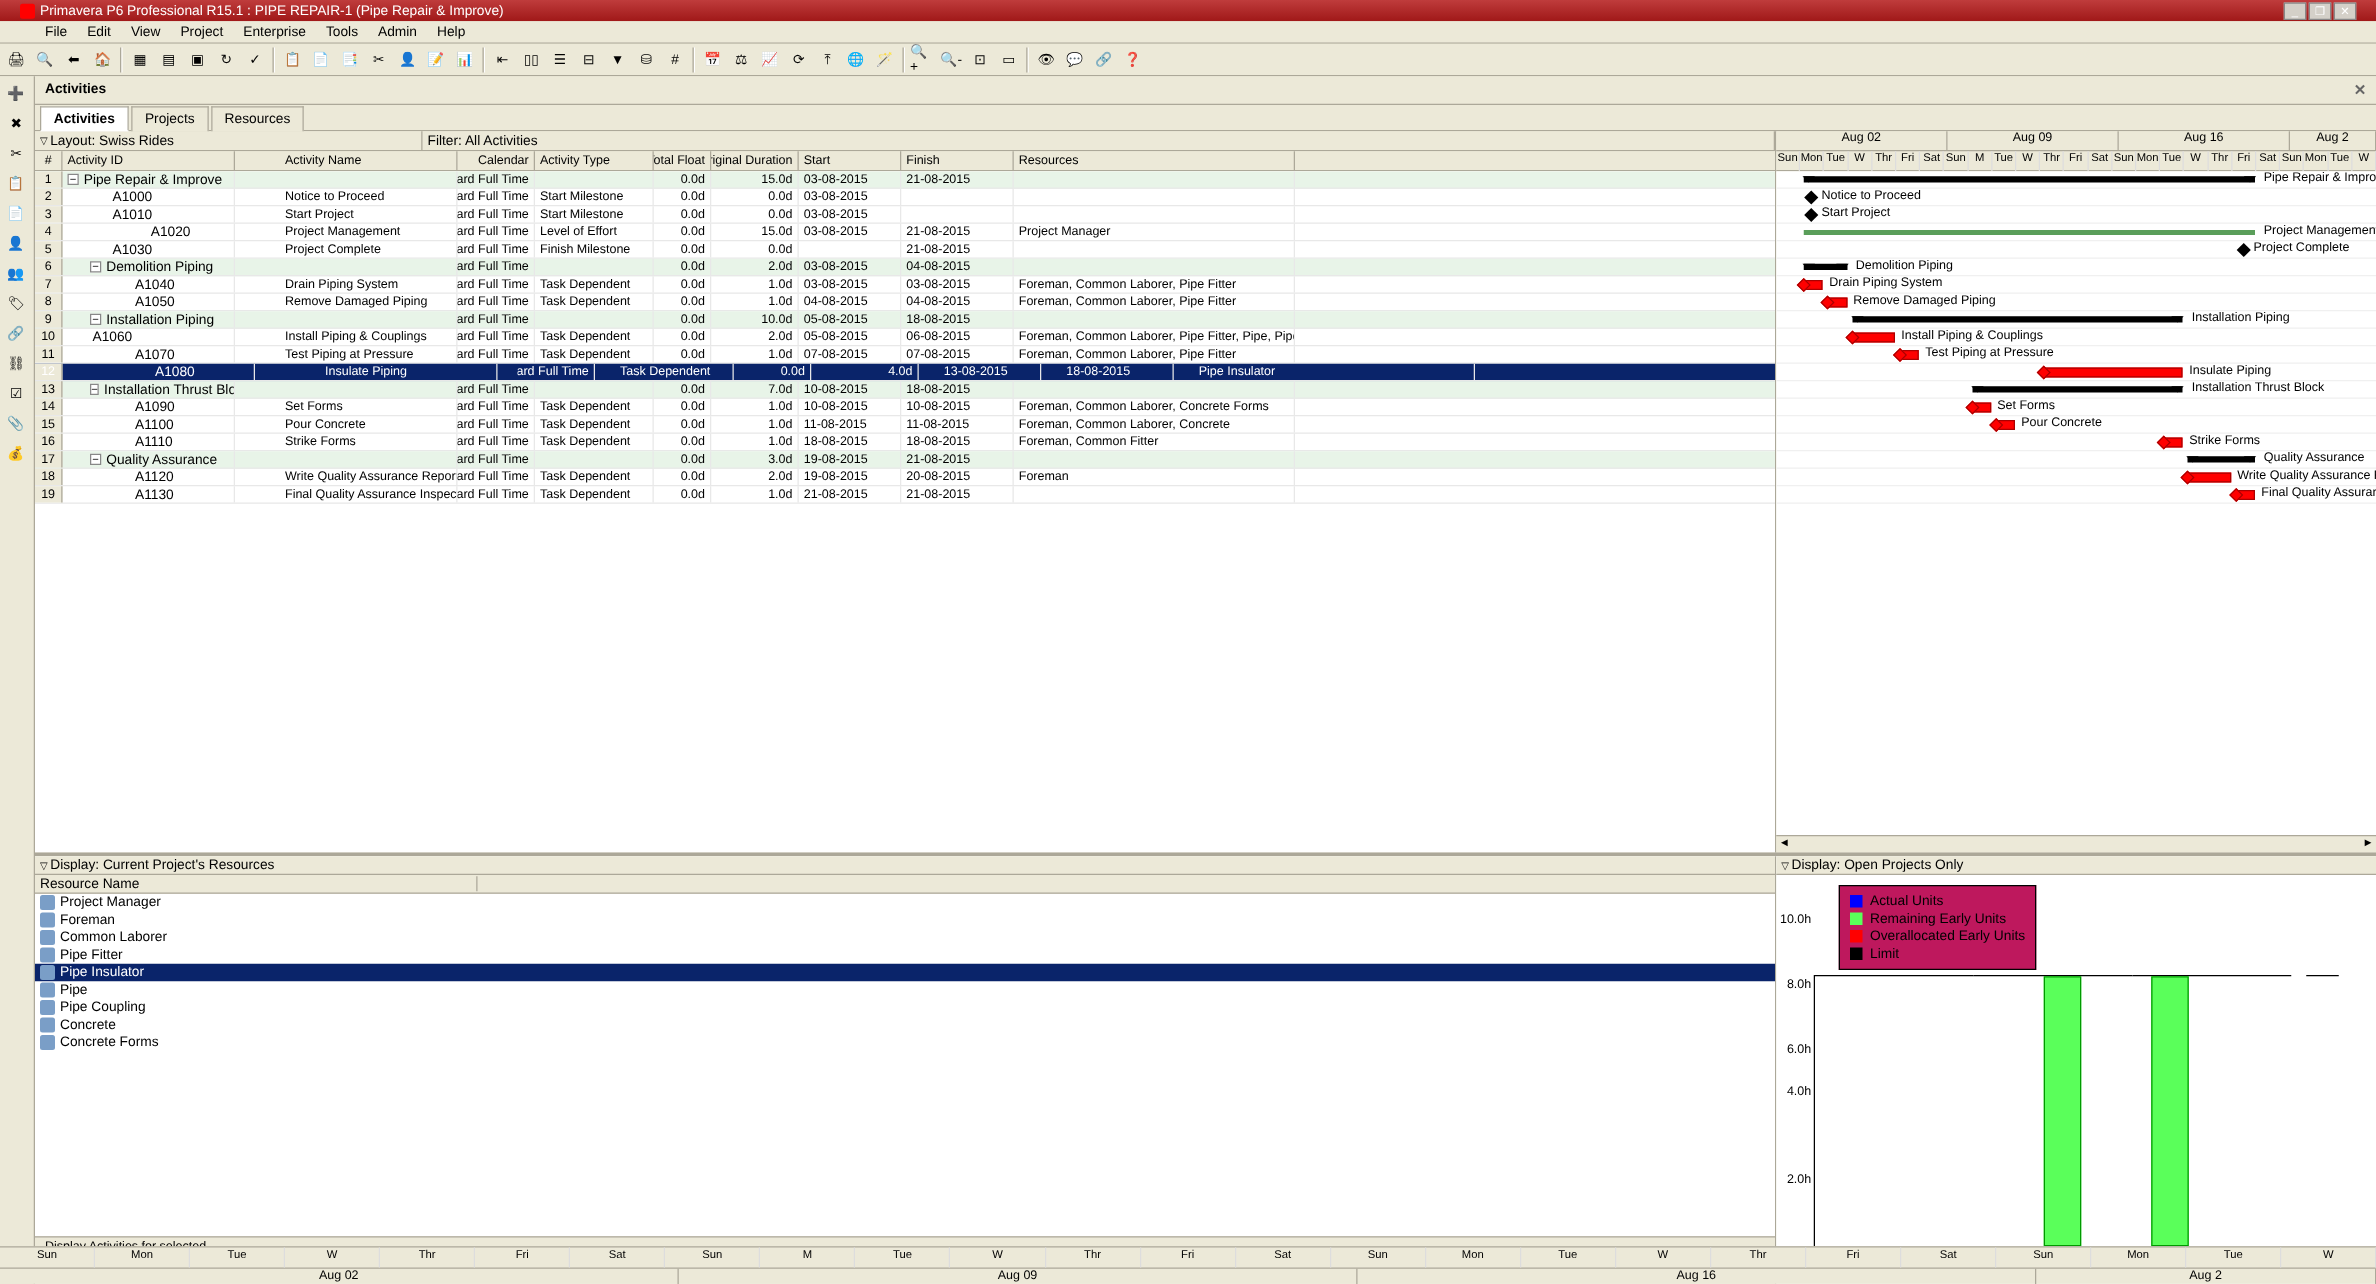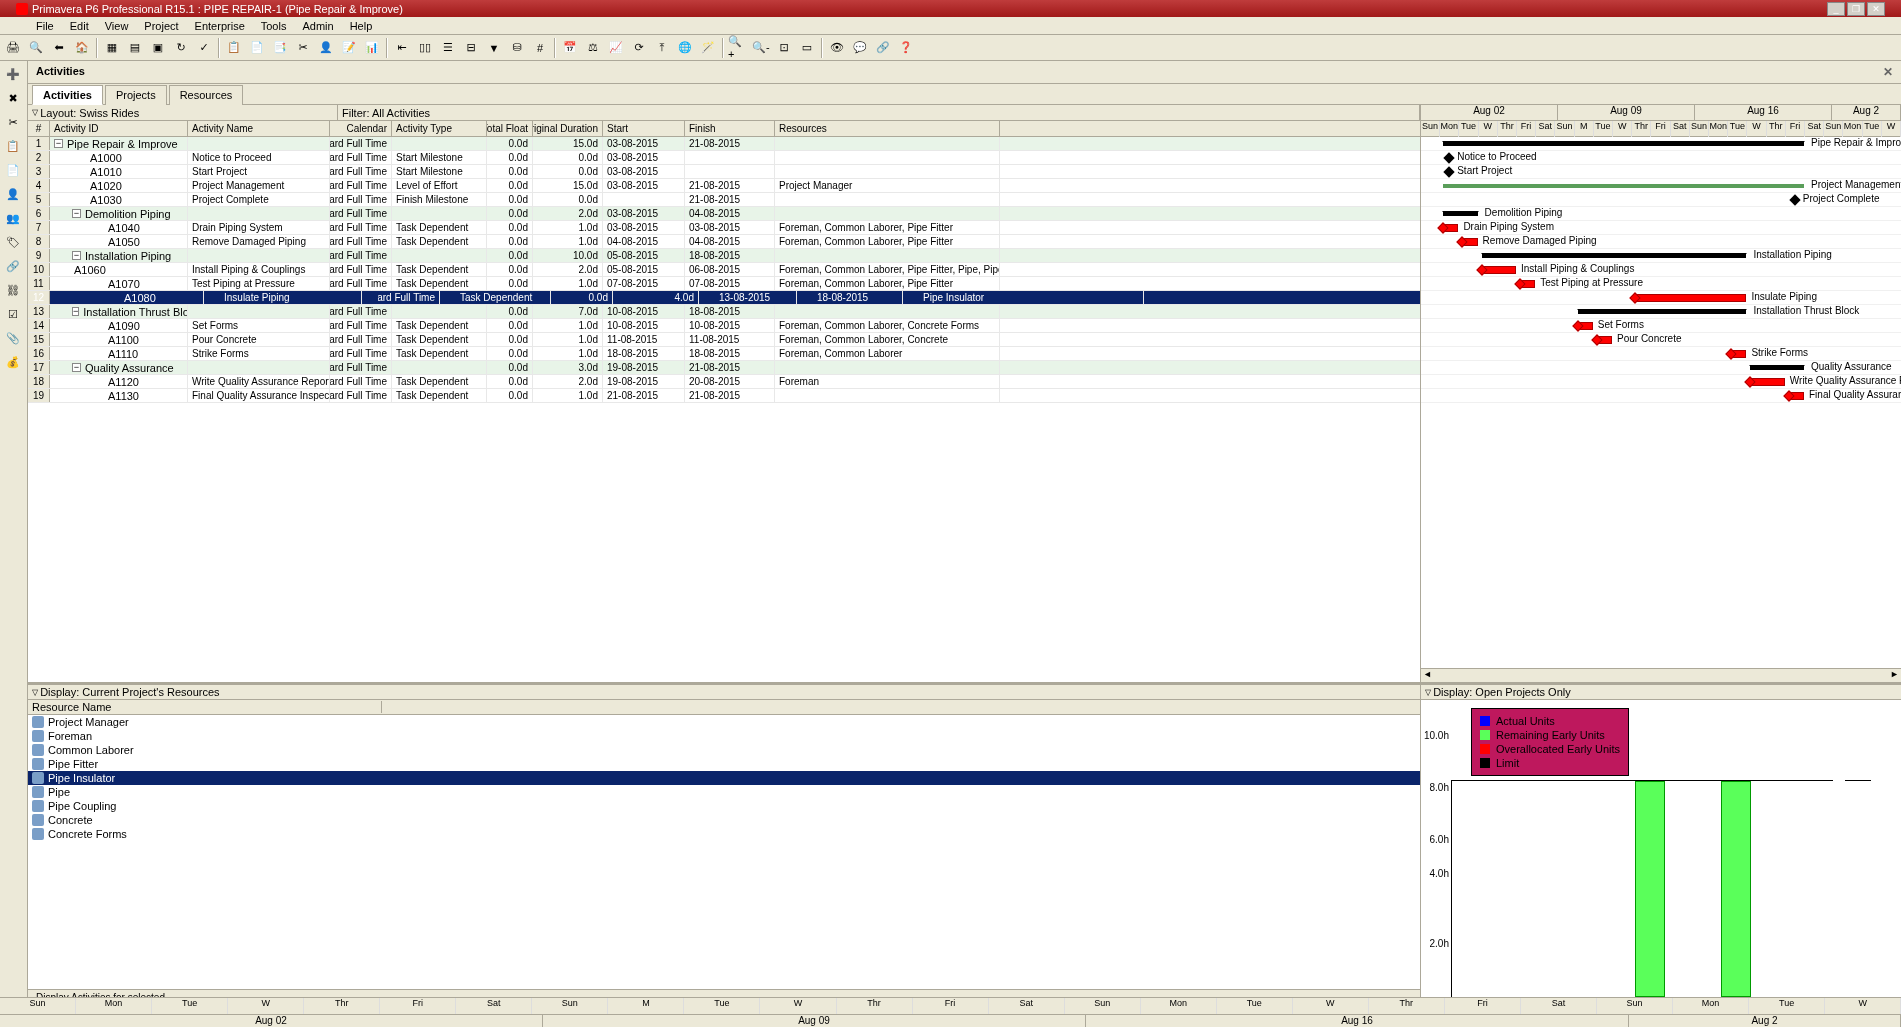--- a/index.html
+++ b/index.html
@@ -29,21 +29,21 @@
 .grid-header { display: flex; background: #ece9d8; border-bottom: 1px solid #aca899; height: 16px; }
 .gh-cell { border-right: 1px solid #aca899; padding: 1px 4px; font-size: 10px; display: flex; align-items: center; overflow: hidden; white-space: nowrap; }
 .grid-body { flex: 1; overflow: auto; background: #fff; }
 .grid-row { display: flex; height: 14px; border-bottom: 1px solid #e8e8e8; }
 .grid-row.group { background: #e8f4e8; }
 .grid-row.selected { background: #0a246a; color: #fff; gap: 16px; }
 .gc { border-right: 1px solid #e8e8e8; padding: 0 4px; font-size: 10px; display: flex; align-items: center; overflow: hidden; white-space: nowrap; }
 .gc.num { justify-content: flex-end; }
 .col-rownum { width: 22px; background: #ece9d8; border-right: 1px solid #aca899; justify-content: center; }
 .col-id { width: 138px; }
-.col-name { width: 142px; }
+.col-name { width: 142px; margin-left: 36px; }
 .col-cal { width: 62px; justify-content: flex-end; }
 .col-type { width: 95px; }
 .col-float { width: 46px; }
 .col-dur { width: 70px; }
 .col-start { width: 82px; }
 .col-finish { width: 90px; }
 .col-res { width: 225px; }
 .tree-toggle { display: inline-block; width: 9px; height: 9px; border: 1px solid #888; text-align: center; line-height: 7px; font-size: 9px; margin-right: 4px; background: #fff; color: #000; }
 .gantt-header { height: 32px; border-bottom: 1px solid #aca899; background: #ece9d8; }
 .gantt-h-top { height: 16px; display: flex; border-bottom: 1px solid #aca899; }
@@ -250,21 +250,21 @@
               <div class="gc col-cal">ndard Full Time</div>
               <div class="gc col-type">Start Milestone</div>
               <div class="gc col-float num">0.0d</div>
               <div class="gc col-dur num">0.0d</div>
               <div class="gc col-start">03-08-2015</div>
               <div class="gc col-finish"></div>
               <div class="gc col-res"></div>
             </div>
             <div class="grid-row">
               <div class="gc col-rownum">4</div>
-              <div class="gc col-id" style="padding-left: 40px;">
+              <div class="gc col-id" style="padding-left: 40px; justify-content: center;">
                 <span>A1020</span>
               </div>
               <div class="gc col-name">Project Management</div>
               <div class="gc col-cal">ndard Full Time</div>
               <div class="gc col-type">Level of Effort</div>
               <div class="gc col-float num">0.0d</div>
               <div class="gc col-dur num">15.0d</div>
               <div class="gc col-start">03-08-2015</div>
               <div class="gc col-finish">21-08-2015</div>
               <div class="gc col-res">Project Manager</div>
@@ -431,21 +431,21 @@
               <div class="gc col-id" style="padding-left: 58px;">
                 <span>A1110</span>
               </div>
               <div class="gc col-name">Strike Forms</div>
               <div class="gc col-cal">ndard Full Time</div>
               <div class="gc col-type">Task Dependent</div>
               <div class="gc col-float num">0.0d</div>
               <div class="gc col-dur num">1.0d</div>
               <div class="gc col-start">18-08-2015</div>
               <div class="gc col-finish">18-08-2015</div>
-              <div class="gc col-res">Foreman, Common Laborer</div>
+              <div class="gc col-res">Foreman, Common Fitter</div>
             </div>
             <div class="grid-row group">
               <div class="gc col-rownum">17</div>
               <div class="gc col-id" style="padding-left: 22px;">
                 <span class="tree-toggle">−</span>
                 <span>Quality Assurance</span>
               </div>
               <div class="gc col-name"></div>
               <div class="gc col-cal">ndard Full Time</div>
               <div class="gc col-type"></div>

